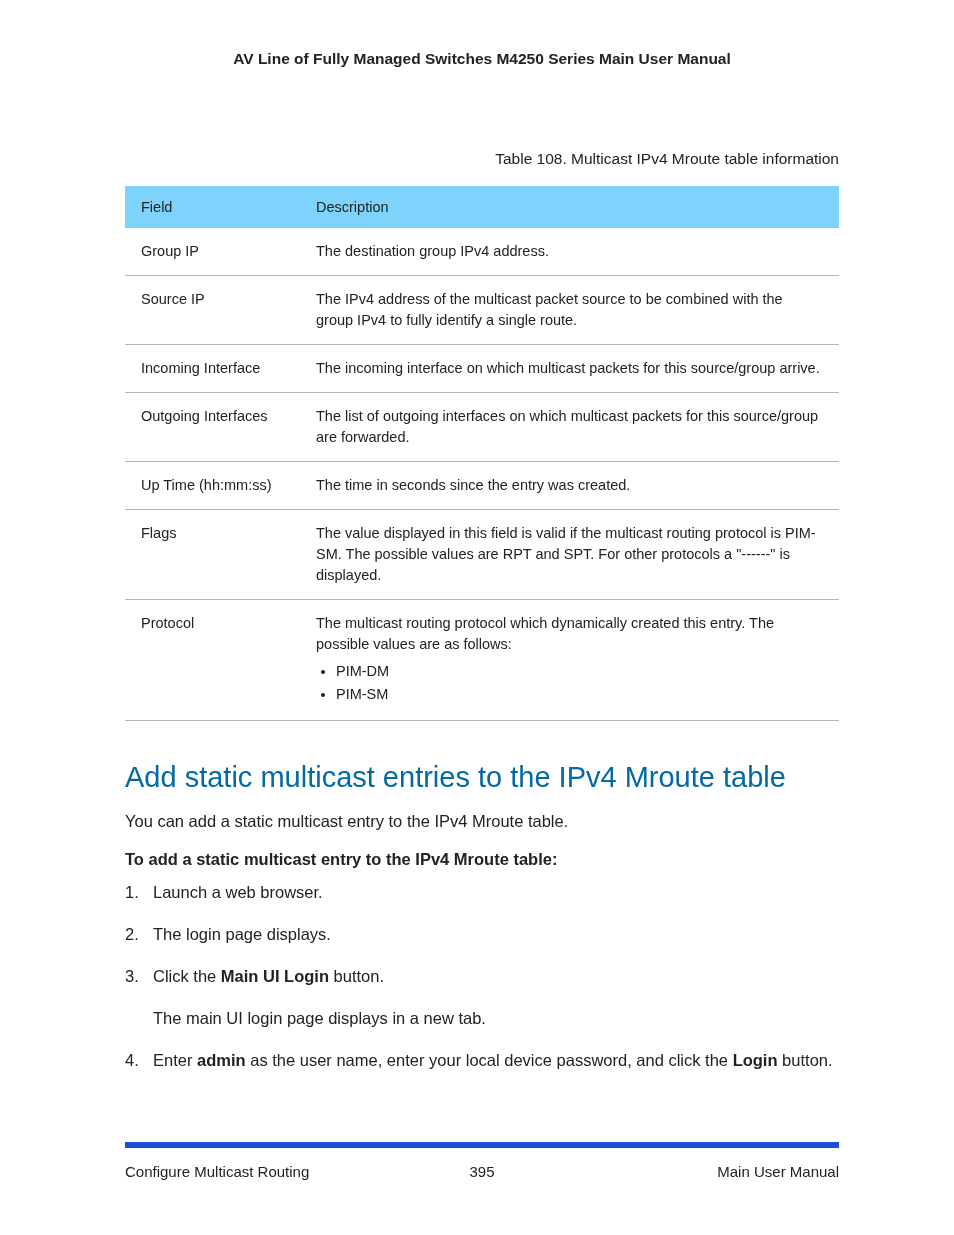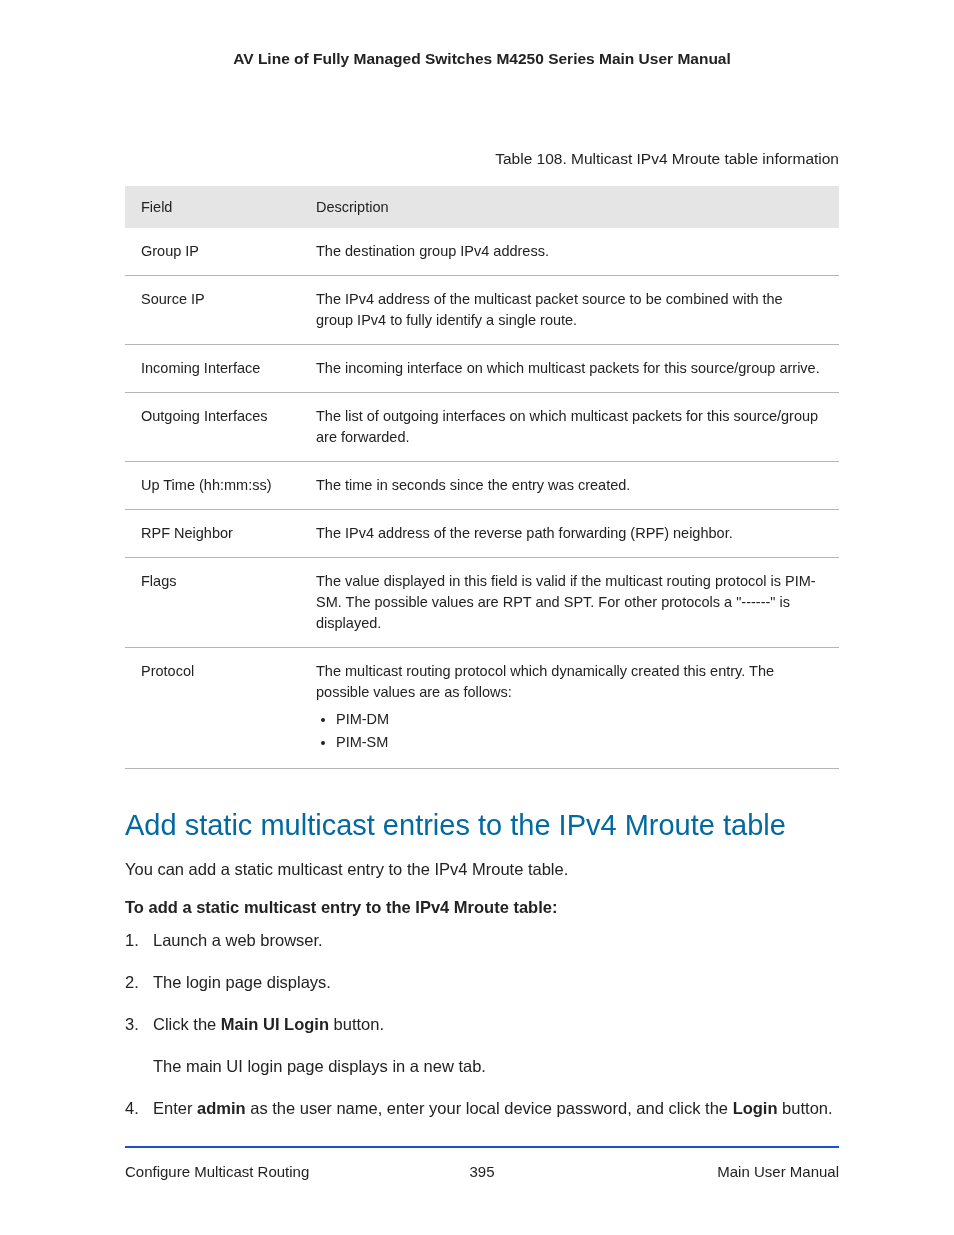--- a/index.html
+++ b/index.html
@@ -21,21 +21,21 @@
     .table-caption {
       font-size: 15.5px;
       margin-bottom: 18px;
       text-align: right;
     }
     table {
       width: 100%;
       border-collapse: collapse;
       margin-bottom: 40px;
     }
-    thead tr { background: #e5e5e5; }
+    thead tr { background: #7dd3fc; }
     th {
       font-weight: normal;
       text-align: left;
       font-size: 14.5px;
       padding: 13px 16px;
     }
     th:first-child { width: 175px; }
     tbody td {
       font-size: 14.5px;
       padding: 13px 16px 13px 16px;
@@ -83,21 +83,21 @@
     }
     .step-sub {
       display: block;
       margin-top: 18px;
     }
     .footer {
       position: absolute;
       left: 125px;
       right: 115px;
       bottom: 55px;
-      border-top: 2px solid #1d4ed8;
+      border-top: 6px solid #1d4ed8;
       padding-top: 15px;
       display: flex;
       justify-content: space-between;
       font-size: 15px;
     }
     .footer .center { position: absolute; left: 0; right: 0; text-align: center; }
     .footer .left, .footer .right { position: relative; z-index: 1; background: #fff; }
   </style>
 </head>
 <body>
@@ -126,24 +126,20 @@
       <td>Incoming Interface</td>
       <td>The incoming interface on which multicast packets for this source/group arrive.</td>
     </tr>
     <tr>
       <td>Outgoing Interfaces</td>
       <td>The list of outgoing interfaces on which multicast packets for this source/group are forwarded.</td>
     </tr>
     <tr>
       <td>Up Time (hh:mm:ss)</td>
       <td>The time in seconds since the entry was created.</td>
-    </tr>
-    <tr>
-      <td>RPF Neighbor</td>
-      <td>The IPv4 address of the reverse path forwarding (RPF) neighbor.</td>
     </tr>
     <tr>
       <td>Flags</td>
       <td>The value displayed in this field is valid if the multicast routing protocol is PIM-SM. The possible values are RPT and SPT. For other protocols a "------" is displayed.</td>
     </tr>
     <tr>
       <td>Protocol</td>
       <td>
         <span>The multicast routing protocol which dynamically created this entry. The possible values are as follows:</span>
         <ul class="desc-list">

